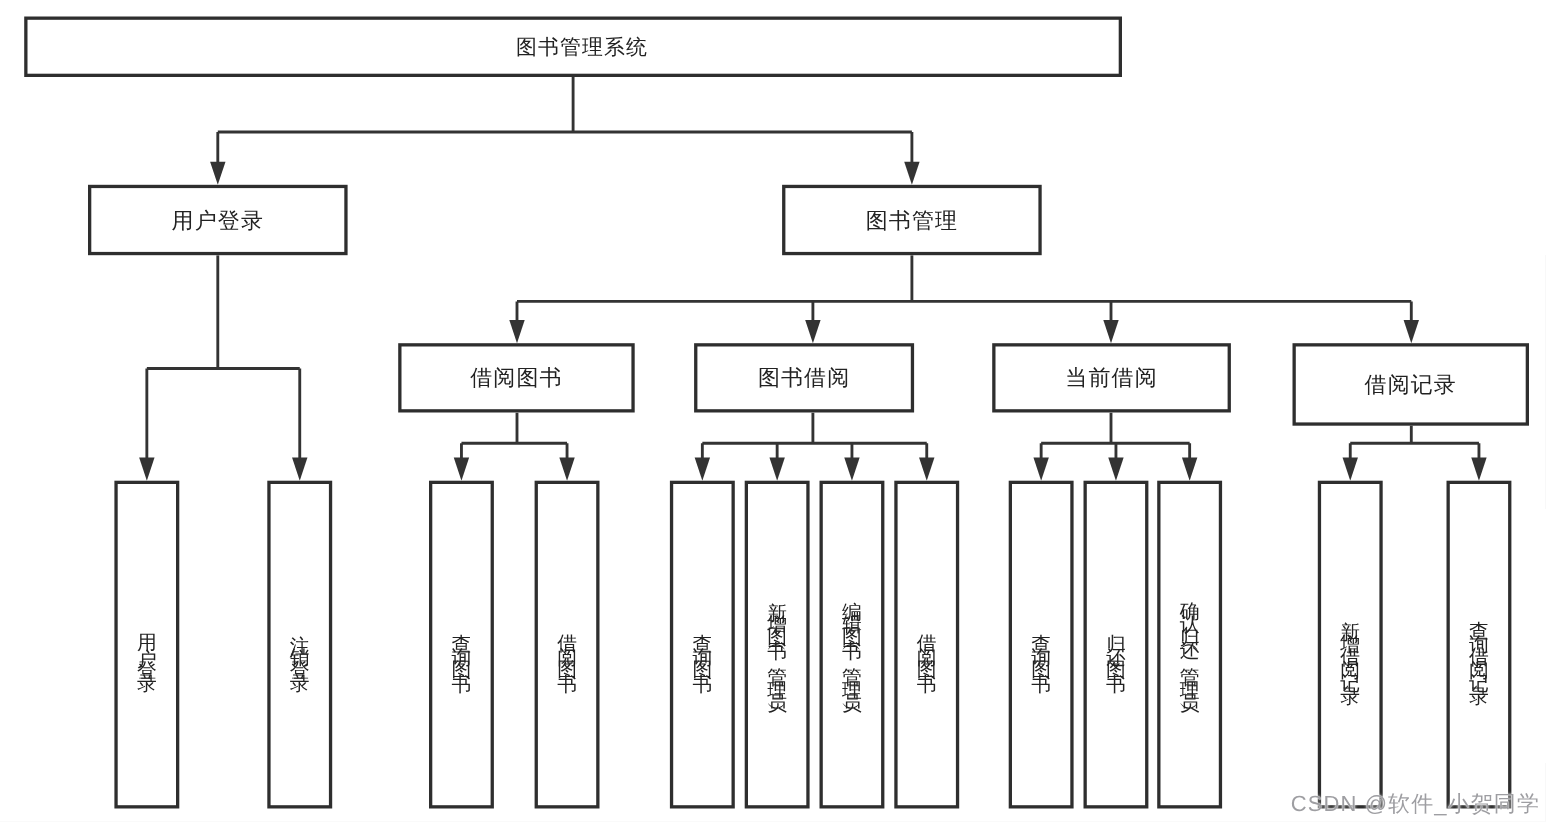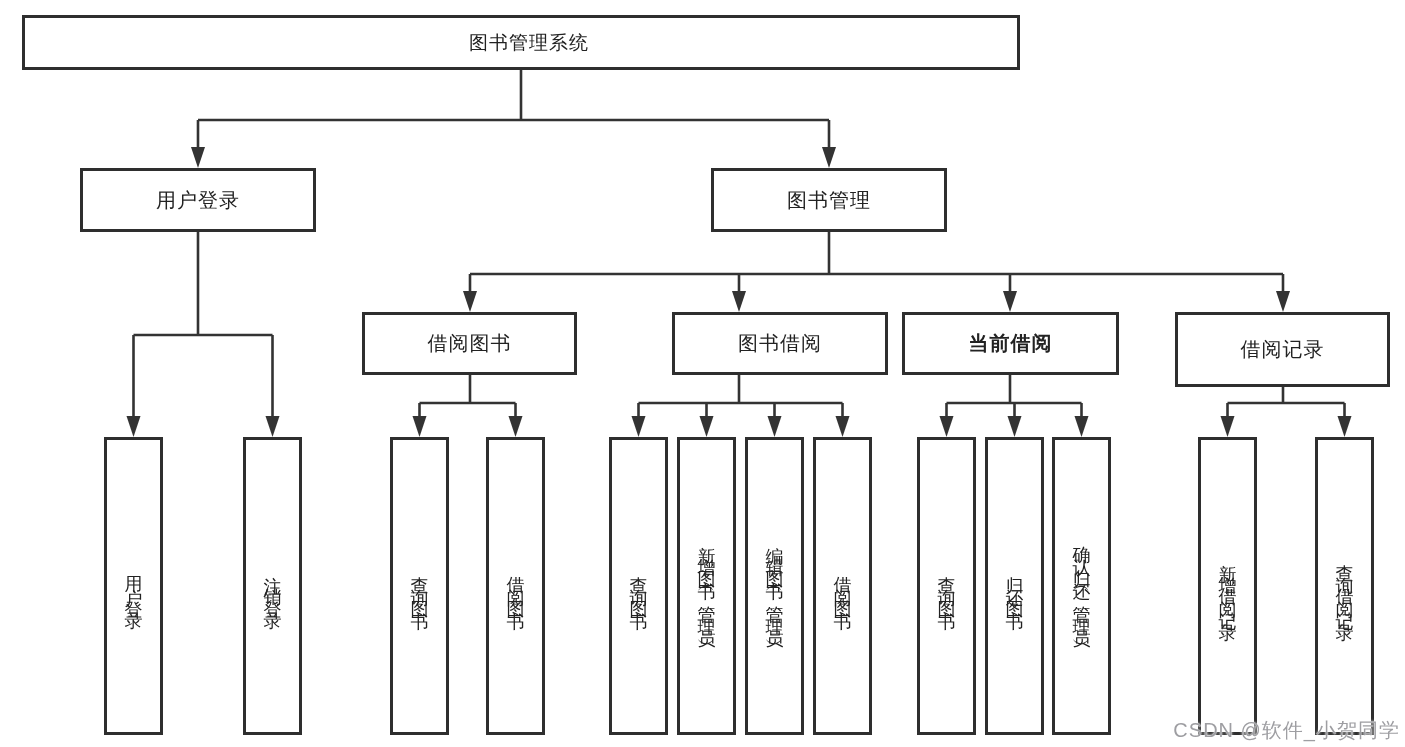--- a/index.html
+++ b/index.html
@@ -39,22 +39,22 @@
     font-size: 18px;
     line-height: 1;
     letter-spacing: 12px;
     white-space: nowrap;
   }
   
   .n-root            { left: 22px;   top: 15px;  width: 998px; height: 55px; padding-left: 16px; }
   .n-user-login      { left: 80px;   top: 168px; width: 236px; height: 64px; }
   .n-book-mgmt       { left: 711px;  top: 168px; width: 236px; height: 64px; }
   .n-new-book        { left: 362px;  top: 312px; width: 215px; height: 63px; }
-  .n-book-borrow     { left: 631px;  top: 312px; width: 216px; height: 63px; margin-left: 41px; }
-  .n-current-borrow  { left: 902px;  top: 312px; width: 217px; height: 63px; font-weight: bold; }
+  .n-book-borrow     { left: 631px;  top: 312px; width: 200px; height: 63px; }
+  .n-current-borrow  { left: 902px;  top: 312px; width: 217px; height: 63px; }
   .n-borrow-record   { left: 1175px; top: 312px; width: 215px; height: 75px; }
   .leaf { top: 437px; width: 59px; height: 298px; }
   .l-ul-login    { left: 104px; }
   .l-ul-logout   { left: 243px; }
   .l-nb-query    { left: 390px; }
   .l-nb-borrow   { left: 486px; }
   .l-bb-query    { left: 609px; }
   .l-bb-add      { left: 677px; }
   .l-bb-edit     { left: 745px; }
   .l-bb-borrow   { left: 813px; }

